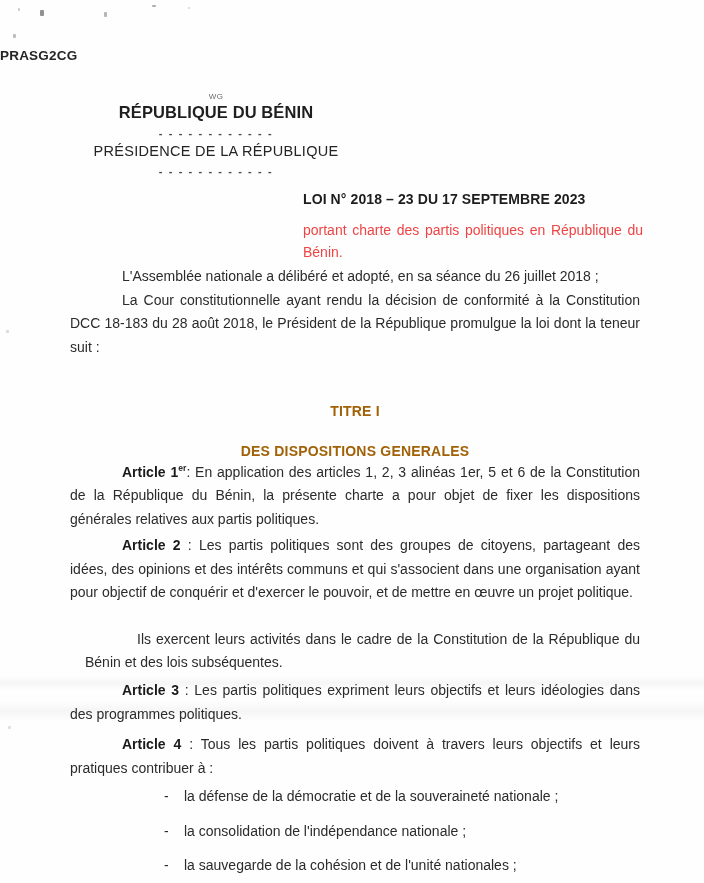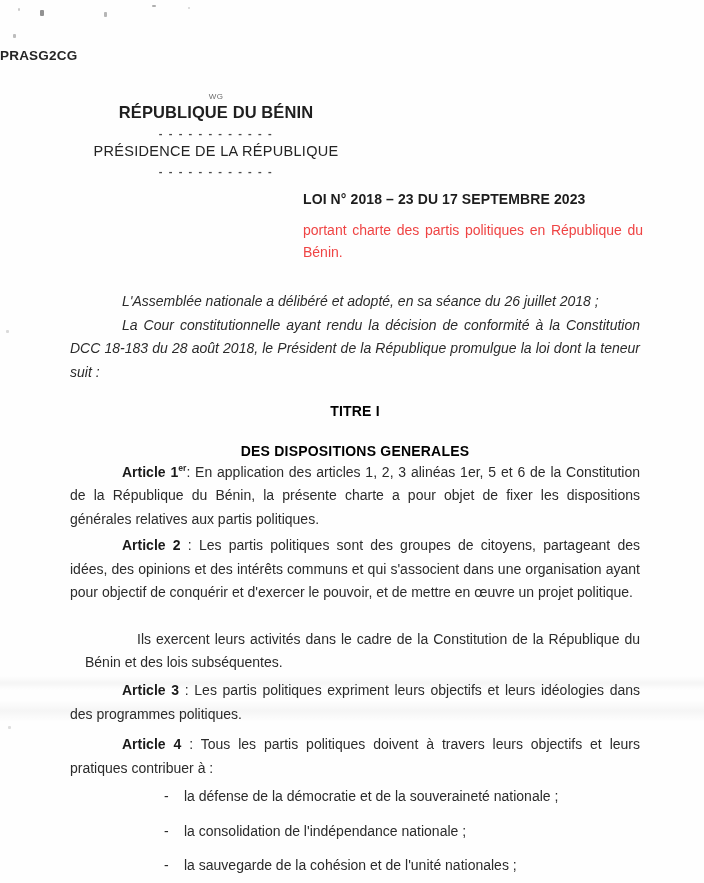--- a/index.html
+++ b/index.html
@@ -130,21 +130,21 @@
     text-align: justify;
     text-justify: inter-word;
     text-indent: 52px;
     margin: 0;
   }
   .titre-head {
     text-align: center;
     font-weight: bold;
     font-size: 14px;
     letter-spacing: 0.2px;
-    color: #000000;
+    color: #a16207;
     margin: 0;
   }
   b.art {
     font-weight: bold;
     color: #1a1a1a;
   }
   sup.er {
     font-size: 0.62em;
     vertical-align: super;
     font-weight: bold;
@@ -197,21 +197,21 @@
     <div class="sep2">- - - - - - - - - - - -</div>
   </div>
 
   <div class="loi-block">
     <div class="loi-title">LOI N° 2018 – 23 DU 17 SEPTEMBRE 2023</div>
     <div class="loi-sub">
         <span class="j">portant charte des partis politiques en République du Bénin.</span>
       </div>
   </div>
 
-  <div class="body-col" style="top:290px;font-style:italic;">
+  <div class="body-col" style="top:265px;">
     <p class="para">L'Assemblée nationale a délibéré et adopté, en sa séance du 26 juillet 2018 ;</p>
     <p class="para">La Cour constitutionnelle ayant rendu la décision de conformité à la Constitution DCC 18-183 du 28 août 2018, le Président de la République promulgue la loi dont la teneur suit :</p>
   </div>
 
   <div class="body-col" style="top:400px;">
     <p class="titre-head">TITRE I</p>
     <p class="titre-head" style="margin-top:16px;">DES DISPOSITIONS GENERALES</p>
   </div>
 
   <div class="body-col" style="top:457px;">

